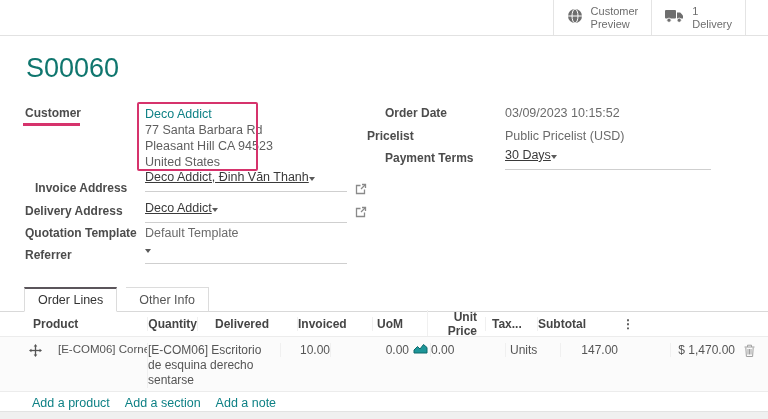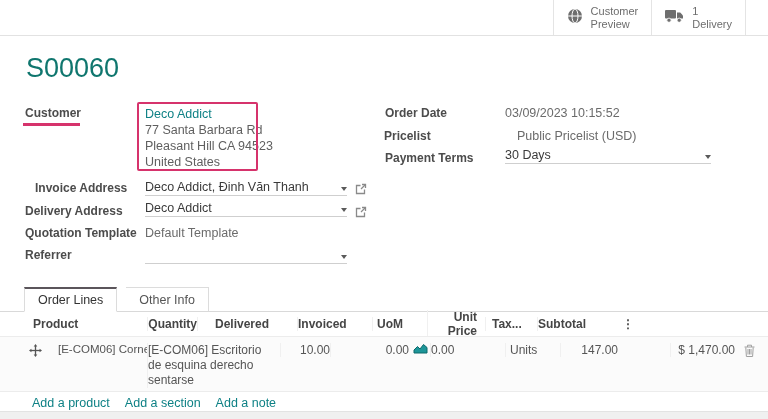--- a/index.html
+++ b/index.html
@@ -17,42 +17,42 @@
   .title { position:absolute; left:26px; top:53px; font-size:27px; font-weight:400; color:#0f766e; }
 
   
   .lbl { position:absolute; font-size:12px; font-weight:700; color:#4c4c4c; }
   #lbl-customer { left:25px; top:106px; }
   #lbl-invoice  { left:35px; top:181px; }
   #lbl-delivery { left:25px; top:204px; }
   #lbl-quote    { left:25px; top:226px; }
   #lbl-referrer { left:25px; top:248px; }
   #lbl-orderdate{ left:385px; top:106px; }
-  #lbl-pricelist{ left:384px; top:129px; }
+  #lbl-pricelist{ left:367px; top:129px; }
   #lbl-payterms { left:385px; top:151px; }
 
   .customer-block { position:absolute; left:145px; top:106px; font-size:12.5px; line-height:16px; color:#5f5f5f; }
   .customer-block .link { color:#0e8185; cursor:pointer; }
 
-  .fld { position:absolute; display:flex; align-items:flex-end; justify-content:space-between; border-bottom:1px solid #cfcfcf; font-size:12.5px; color:#3a3a3a; padding-bottom:1px; }
-  #fld-invoice  { left:145px; top:180px; width:202px; }
+  .fld { position:absolute; display:flex; align-items:flex-end; border-bottom:1px solid #cfcfcf; font-size:12.5px; color:#3a3a3a; padding-bottom:7px;text-decoration:underline; }
+  #fld-invoice  { left:145px; top:170px; width:202px; }
   #fld-delivery { left:145px; top:201px; width:202px; }
   #fld-referrer { left:145px; top:245px; width:202px; height:19px; }
   #fld-payterms { left:505px; top:148px; width:206px; }
 
   .caret { width:0; height:0; border-left:3.5px solid transparent; border-right:3.5px solid transparent; border-top:4px solid #5a5a5a; margin-bottom:3px; }
 
   .ext { position:absolute; }
   #ext-invoice  { left:354px; top:181px; }
   #ext-delivery { left:354px; top:204px; }
 
   .ro { position:absolute; font-size:12.5px; color:#6b6b6b; }
   #val-quote     { left:145px; top:226px; }
   #val-orderdate { left:505px; top:106px; }
-  #val-pricelist { left:505px; top:129px;margin-left:12px; }
+  #val-pricelist { left:505px; top:129px; }
 
   
   .ann-box { position:absolute; border:2px solid #d6336c; border-radius:2px; pointer-events:none; }
   #ann-customer { left:137px; top:102px; width:121px; height:69px; }
   #ann-product  { left:26px;  top:339px; width:120px; height:21px; }
   #ann-underline{ position:absolute; left:23px; top:123px; width:57px; height:3px; background:#d6336c; pointer-events:none; }
 
   
   .tabs { position:absolute; left:0; top:287px; width:768px; height:25px; border-bottom:1px solid #d9d9d9; display:flex; align-items:stretch; padding-left:24px;gap:9px; }
   .tab { display:flex; align-items:center; padding:0 13px; font-size:12.5px; color:#555; background:#fff; border:1px solid #dcdcdc; margin-bottom:-1px; cursor:pointer; }

